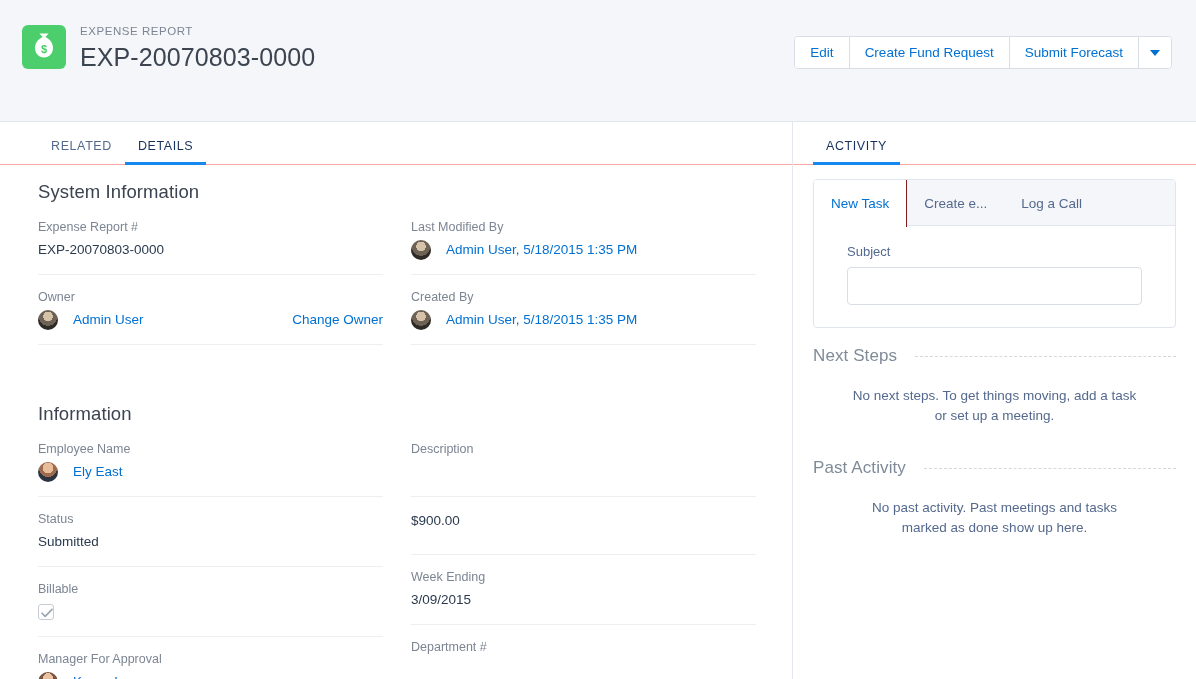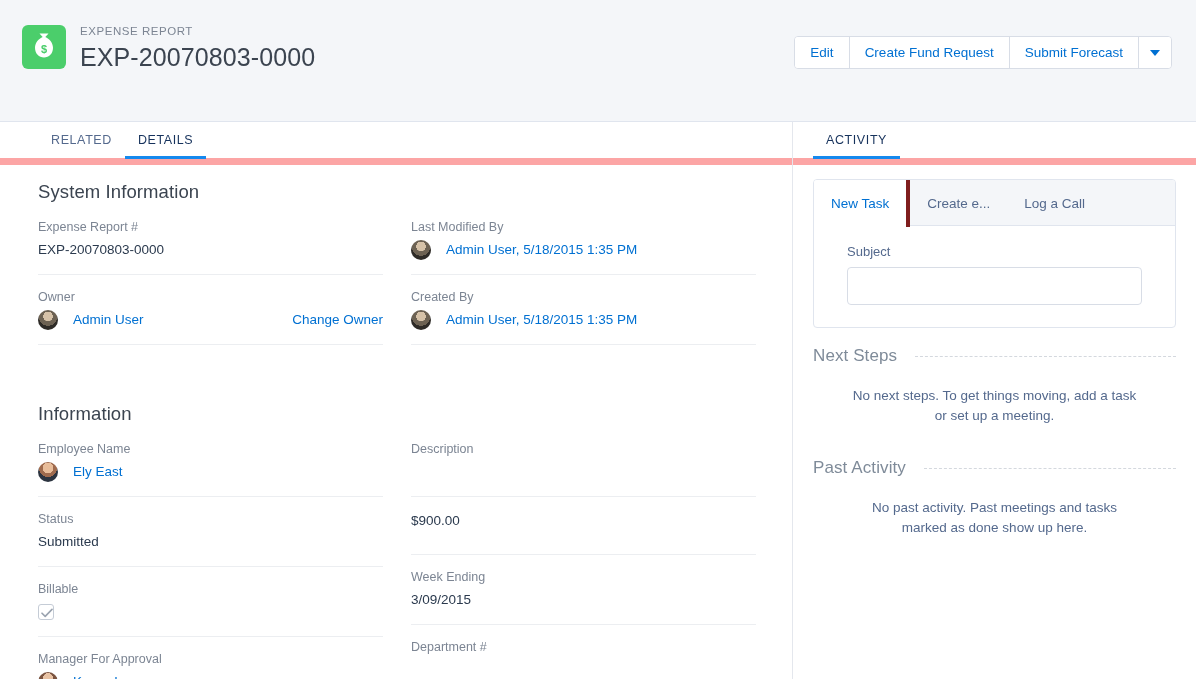--- a/index.html
+++ b/index.html
@@ -85,21 +85,21 @@
   .col-side {
     width: 404px;
     border-left: 1px solid #e4e7ed;
     padding: 0;
     position: relative;
   }
 
   
   .tabbar {
     display: flex;
-    border-bottom: 7px solid #fca5a5;
+    border-bottom: 1px solid #fca5a5;
     padding: 0 0 0 38px;
     height: 43px;
     align-items: flex-end;
   }
   .col-side .tabbar { padding-left: 20px; }
   .tab {
     font-size: 12.5px;
     letter-spacing: .6px;
     text-transform: uppercase;
     color: #54698d;
@@ -205,21 +205,21 @@
     font-size: 13.5px;
     color: #54698d;
     cursor: pointer;
     border: none; background: none;
     font-family: inherit;
     white-space: nowrap;
   }
   .ctab.active {
     background: #fff;
     color: #0070d2;
-    border-right: 4px solid #7f1d1d;
+    border-right: 1px solid #7f1d1d;
     margin-bottom: -1px;
     height: 47px;
   }
   .composer-form { padding: 17px 33px 22px 33px; }
   .composer-label {
     font-size: 13px;
     color: #54698d;
     margin-bottom: 6px;
     line-height: 18px;
   }

